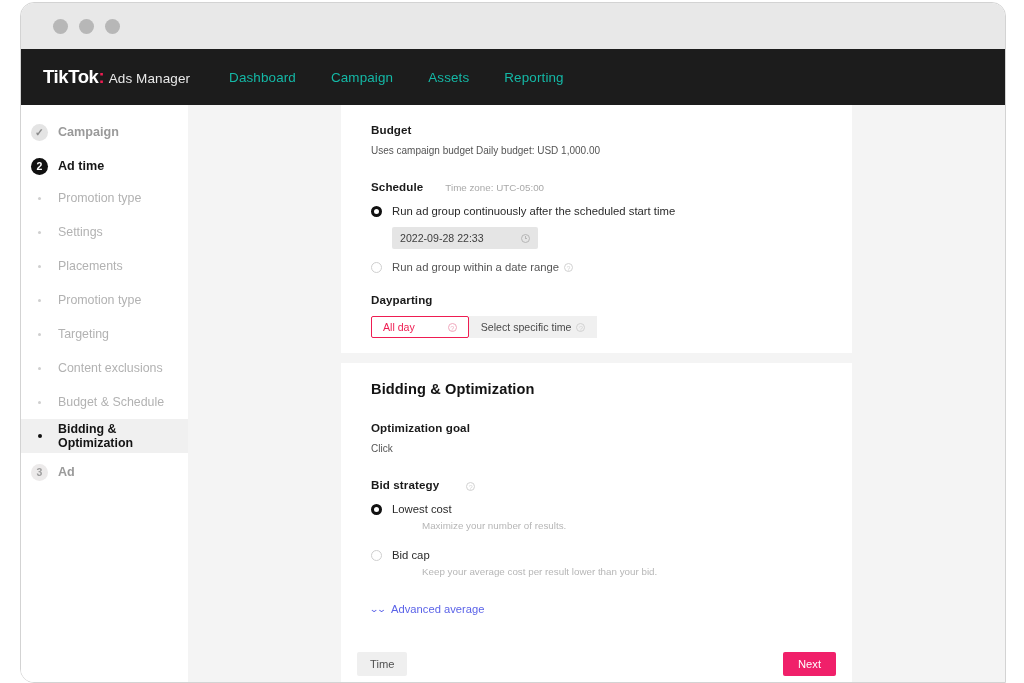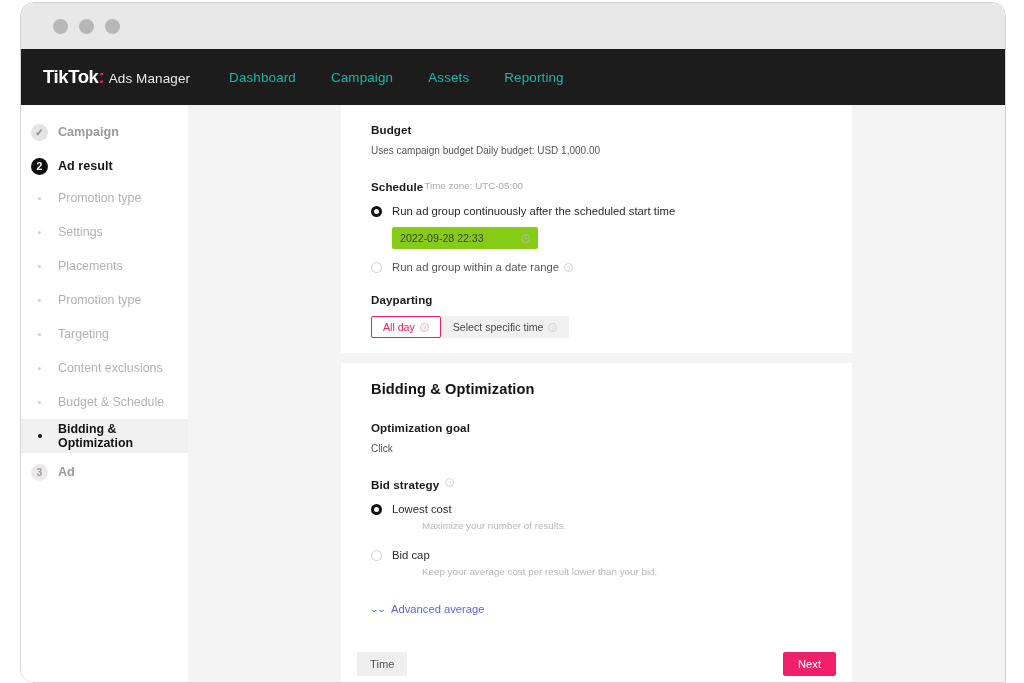--- a/index.html
+++ b/index.html
@@ -249,22 +249,22 @@
     color: #1a1a1a;
     letter-spacing: 0.1px;
   }
   .field-value {
     font-size: 10px;
     color: #545454;
     margin-top: 9px;
   }
   .label-row {
     display: flex;
-    align-items: flex-start;
-    gap: 1px;
+    align-items: flex-end;
+    gap: 22px;
   }
   .sub-note {
     font-size: 9.8px;
     color: #a9a9a9;
   }
 
   .section-title {
     font-size: 14.6px;
     font-weight: bold;
     color: #131313;
@@ -321,21 +321,21 @@
     margin-left: 5px;
     box-sizing: border-box;
   }
 
   
   .date-input {
     margin-top: 10px;
     margin-left: 21px;
     width: 146px;
     height: 22px;
-    background: #84cc16;
+    background: #e5e5e5;
     border-radius: 2px;
     display: flex;
     align-items: center;
     justify-content: space-between;
     padding: 0 8px;
     box-sizing: border-box;
     cursor: text;
   }
   .date-text {
     font-size: 10.6px;
@@ -384,20 +384,21 @@
     box-sizing: border-box;
     cursor: pointer;
     border: 1px solid transparent;
   }
   .seg.active {
     background: #ffffff;
     border: 1px solid #ee1d52;
     color: #ee1d52;
     border-radius: 2px;
     font-weight: normal;
+    gap: 28px;
   }
   .seg.active .help-icon {
     border-color: #f0a7bd;
     color: #f0a7bd;
   }
 
   
   .advanced {
     display: flex;
     align-items: center;
@@ -487,21 +488,21 @@
 
       <div class="sidebar">
 
         <div class="step">
           <span class="step-badge badge-done">✓</span>
           <span class="step-label muted">Campaign</span>
         </div>
 
         <div class="step">
           <span class="step-badge badge-active">2</span>
-          <span class="step-label">Ad result</span>
+          <span class="step-label">Ad time</span>
         </div>
 
         <div class="subitem">
           <span class="bullet">
               <span class="bullet-dot"></span>
             </span>
           <span class="sublabel">Promotion type</span>
         </div>
         <div class="subitem">
           <span class="bullet">

